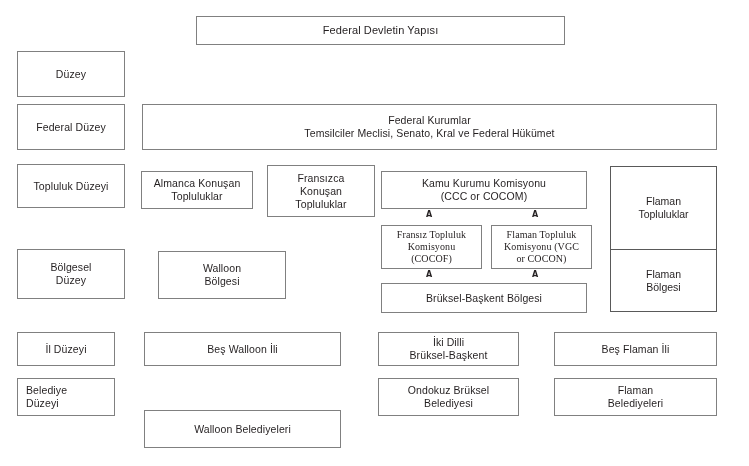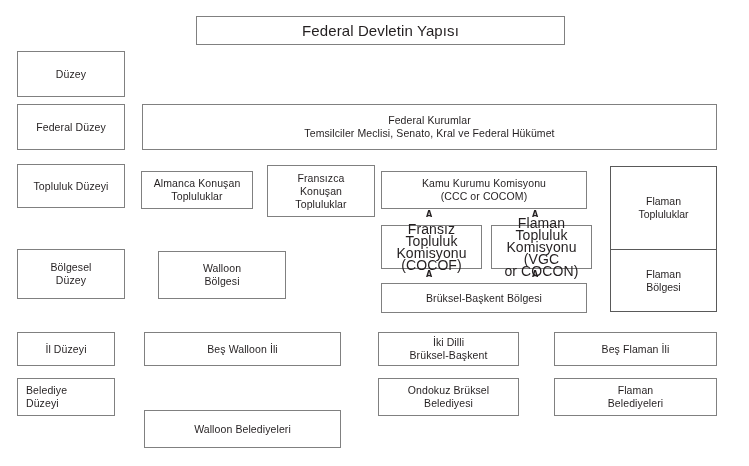--- a/index.html
+++ b/index.html
@@ -29,25 +29,26 @@
     justify-content: center;
     text-align: center;
     font-size: 10.5px;
     line-height: 13px;
     letter-spacing: 0.1px;
     color: #231f20;
     padding: 1px 3px;
     white-space: pre-line;
   }
   .box.small {
-    font-size: 14px;
+    font-size: 10px;
     line-height: 12px;
+    font-family: Liberation Serif, serif;
   }
   .box.title-box {
-    font-size: 15px;
+    font-size: 11px;
   }
   .box.left-pad {
     justify-content: flex-start;
     text-align: left;
     padding-left: 8px;
   }
   
   .split-col {
     position: absolute;
     box-sizing: border-box;

